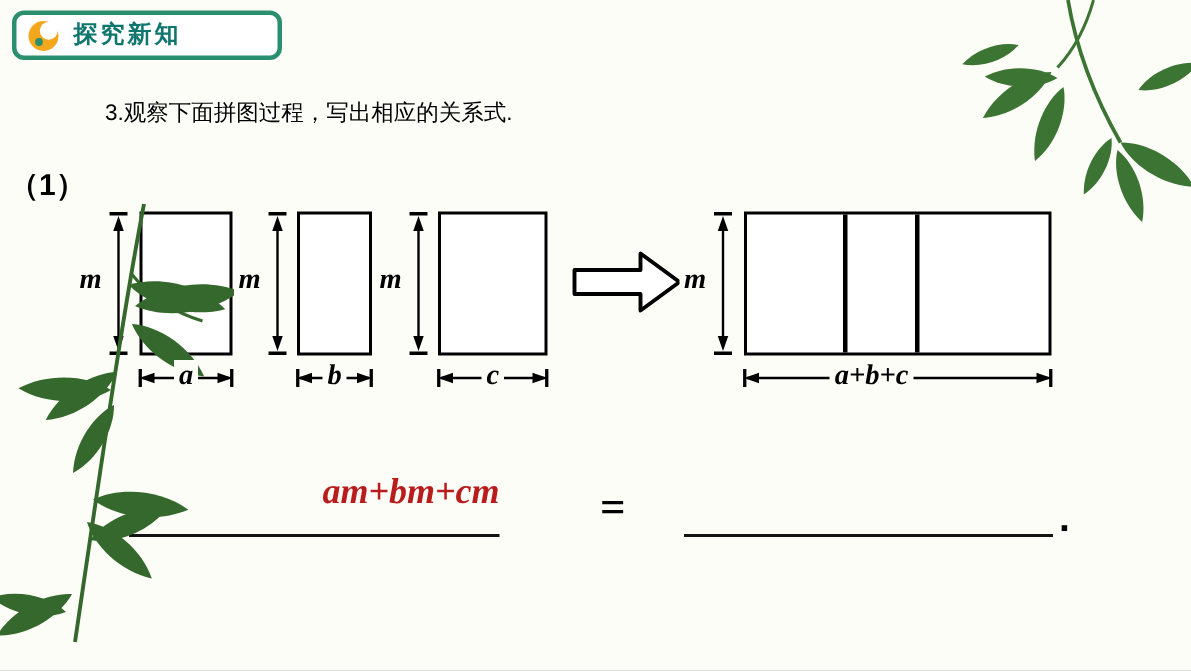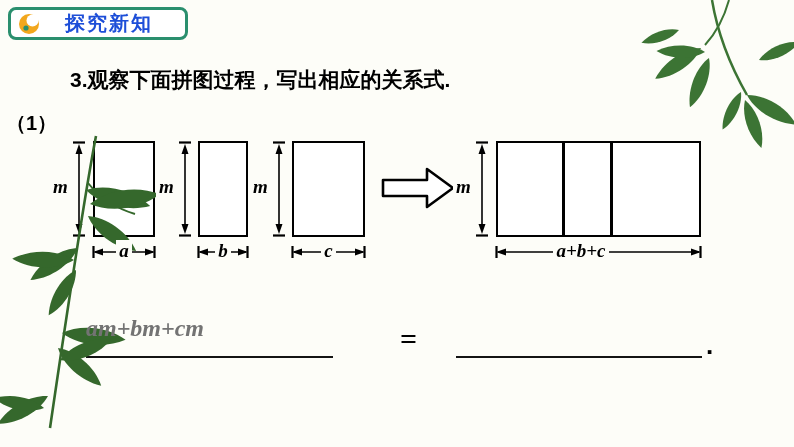--- a/index.html
+++ b/index.html
@@ -1,29 +1,29 @@
 <!DOCTYPE html>
 <html><head>
 <meta charset="utf-8">
 <style>
   * { margin:0; padding:0; box-sizing:border-box; }
   body { background:#777; font-family:"Liberation Sans", sans-serif; }
   .slide { position:relative; width:794px; height:447px; background:#fdfdf8; overflow:hidden; margin:0 auto; }
   .math { font-family:"Liberation Serif", serif; font-style:italic; font-weight:bold; color:#000; }
   .header-banner { position:absolute; left:8px; top:7px; width:180px; height:33px; border:3px solid #2a8f6e;
                    border-radius:8px; background:#fff; display:flex; align-items:center; padding-left:6px; z-index:5; }
-  .header-title { font-size:20px; font-weight:bold; color:#1d4ed8; margin-left:24px; letter-spacing:2px; }
-  .instruction { position:absolute; left:70px; top:66px; font-size:21px; font-weight:bold; color:#000; z-index:2; }
+  .header-title { font-size:16px; font-weight:bold; color:#0f766e; margin-left:8px; letter-spacing:2px; }
+  .instruction { position:absolute; left:70px; top:66px; font-size:15px; font-weight:normal; color:#000; z-index:2; }
   .item-number { position:absolute; left:6px; top:110px; font-size:20px; font-weight:bold; color:#000; z-index:2; }
   .rect { position:absolute; border:2.6px solid #000; background:#fff; z-index:2; }
   .divider { position:absolute; top:0; bottom:0; width:2.6px; background:#000; }
   .vdim, .hdim, .blockarrow { position:absolute; z-index:2; }
   .dim-label { position:absolute; z-index:4; font-size:19px; text-align:center; line-height:22px; }
   .dim-label span { background:#fdfdf8; padding:0 3px; }
-  .answer { position:absolute; text-align:left; font-size:24px; color:#737373; z-index:4; }
+  .answer { position:absolute; text-align:right; font-size:24px; color:#b91c1c; z-index:4; }
   .blank { position:absolute; border-top:2.6px solid #141414; z-index:2; }
   .equals { position:absolute; font-size:30px; font-weight:bold; color:#000; z-index:2; font-family:"Liberation Serif", serif; }
   .period { position:absolute; font-size:26px; font-weight:bold; color:#000; z-index:2; }
   .bamboo { position:absolute; pointer-events:none; }
 </style>
 </head>
 <body>
 
 <div class="slide">
 

